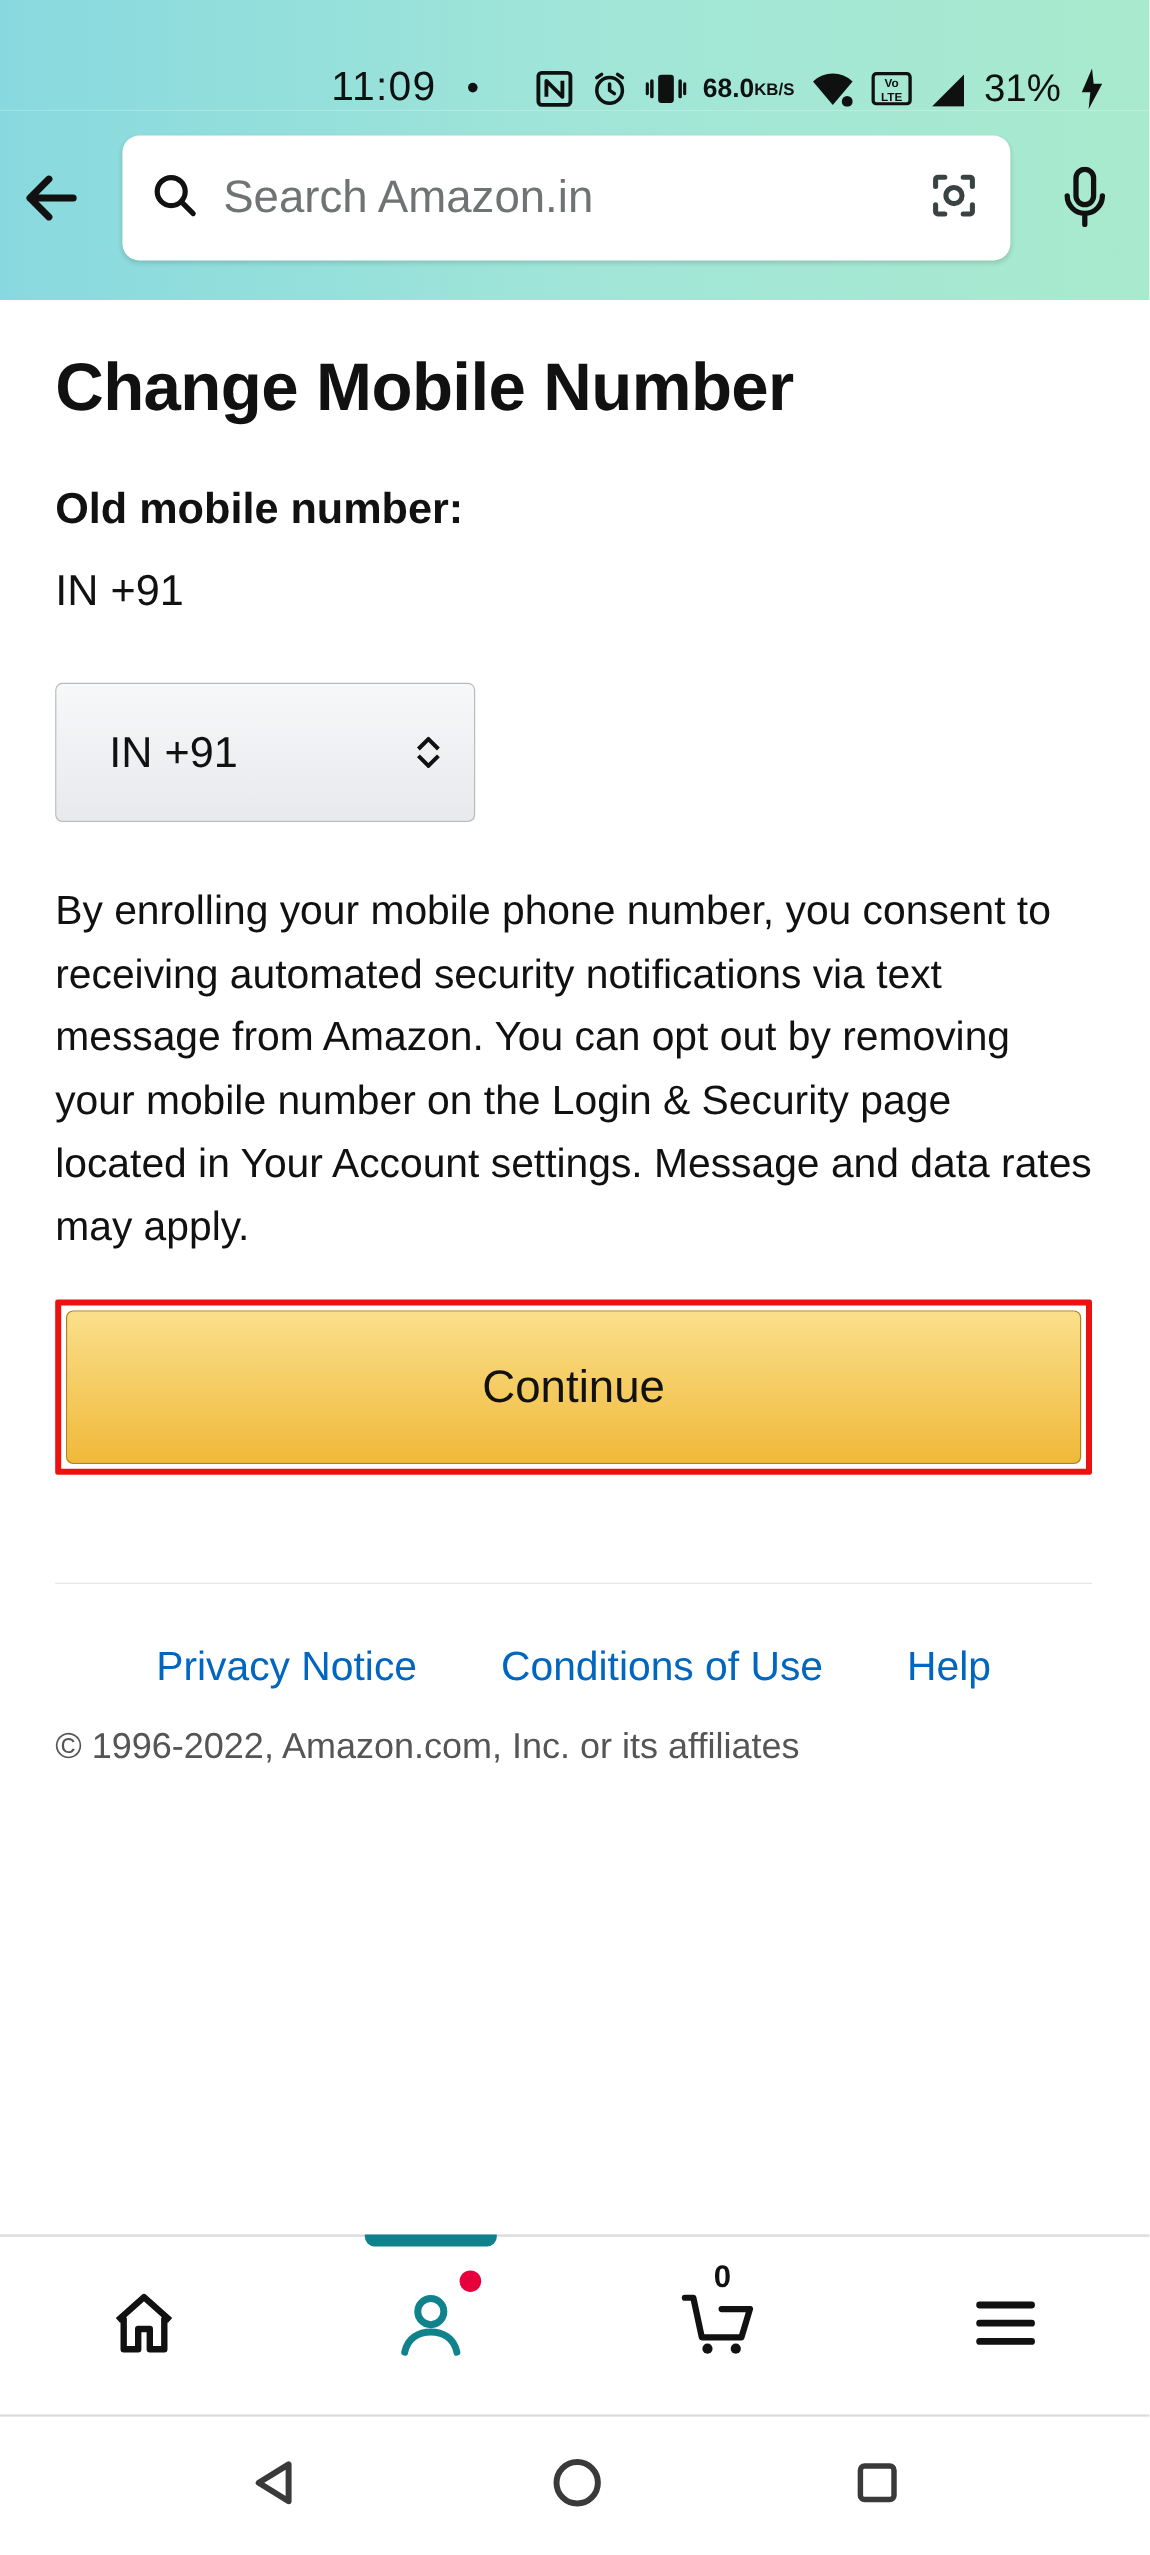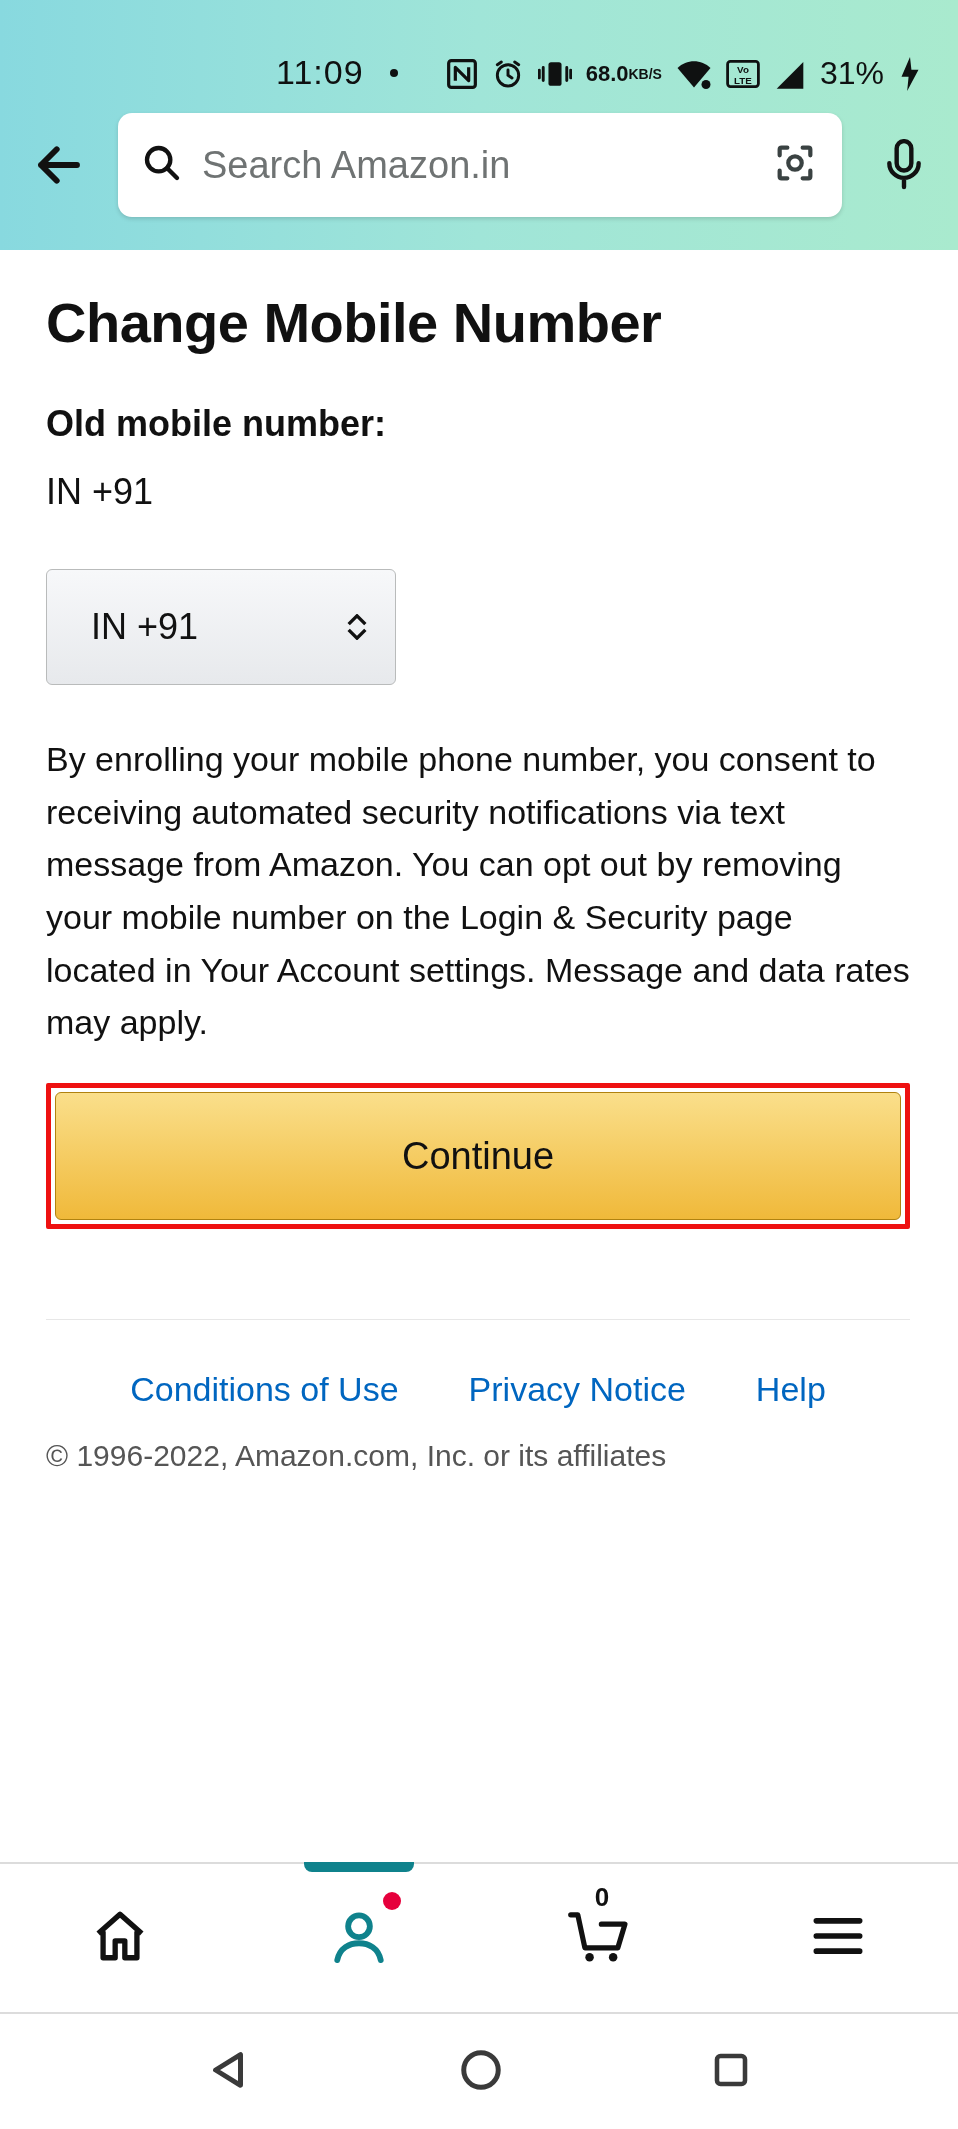--- a/index.html
+++ b/index.html
@@ -18,21 +18,21 @@
   .status-icons { display:flex; align-items:center; gap:14px; }
   .status-icons svg, .status-icons .ico { display:block; }
   .kbs { display:flex; flex-direction:row; line-height:1; align-items:center;}
   .kbs .n { font-size:22px; font-weight:600;}
   .kbs .u { font-size:14px; font-weight:600;}
   .batt { font-size:32px; font-weight:500;}
   
   .appheader {
     height: 158px;
     background: linear-gradient(90deg, #88d9df 0%, #a0e5d8 50%, #a9eace 100%);
-    display:flex; align-items:center; gap:24px; padding:0 24px 12px 24px;
+    display:flex; align-items:center; gap:24px; padding:0 24px 12px 8px;
   }
   .back-btn { width:70px; height:70px; display:flex; align-items:center; justify-content:center; }
   .searchbar {
     flex:1; height:104px; background:#fff; border-radius:14px;
     display:flex; align-items:center; padding:0 24px; gap:20px;
     box-shadow: 0 2px 4px rgba(0,0,0,.15);
   }
   .searchbar input {
     flex:1; border:none; outline:none; font-size:38px; color:#6f7373;
     background:transparent;
@@ -207,22 +207,22 @@
   </div>
 
   <p class="consent">By enrolling your mobile phone number, you consent to receiving automated security notifications via text message from Amazon. You can opt out by removing your mobile number on the Login &amp; Security page located in Your Account settings. Message and data rates may apply.</p>
 
   <div class="btn-wrap-red">
     <button class="btn primary">Continue</button>
   </div>
 
   <div class="footer-sep"></div>
   <div class="footer-links">
+    <a href="#">Privacy Notice</a>
     <a href="#">Conditions of Use</a>
-    <a href="#">Privacy Notice</a>
     <a href="#">Help</a>
   </div>
   <div class="copyright">© 1996-2022, Amazon.com, Inc. or its affiliates</div>
 </div>
 
 <div class="bottomnav">
   <div class="navbtn">
     <span>
       <svg width="58" height="58" viewBox="0 0 24 24">
             <path d="M3 11l9-8 9 8 M5 10v11h5v-7h4v7h5V10" fill="none" stroke="#111" stroke-width="2.2" stroke-linejoin="round"></path>

